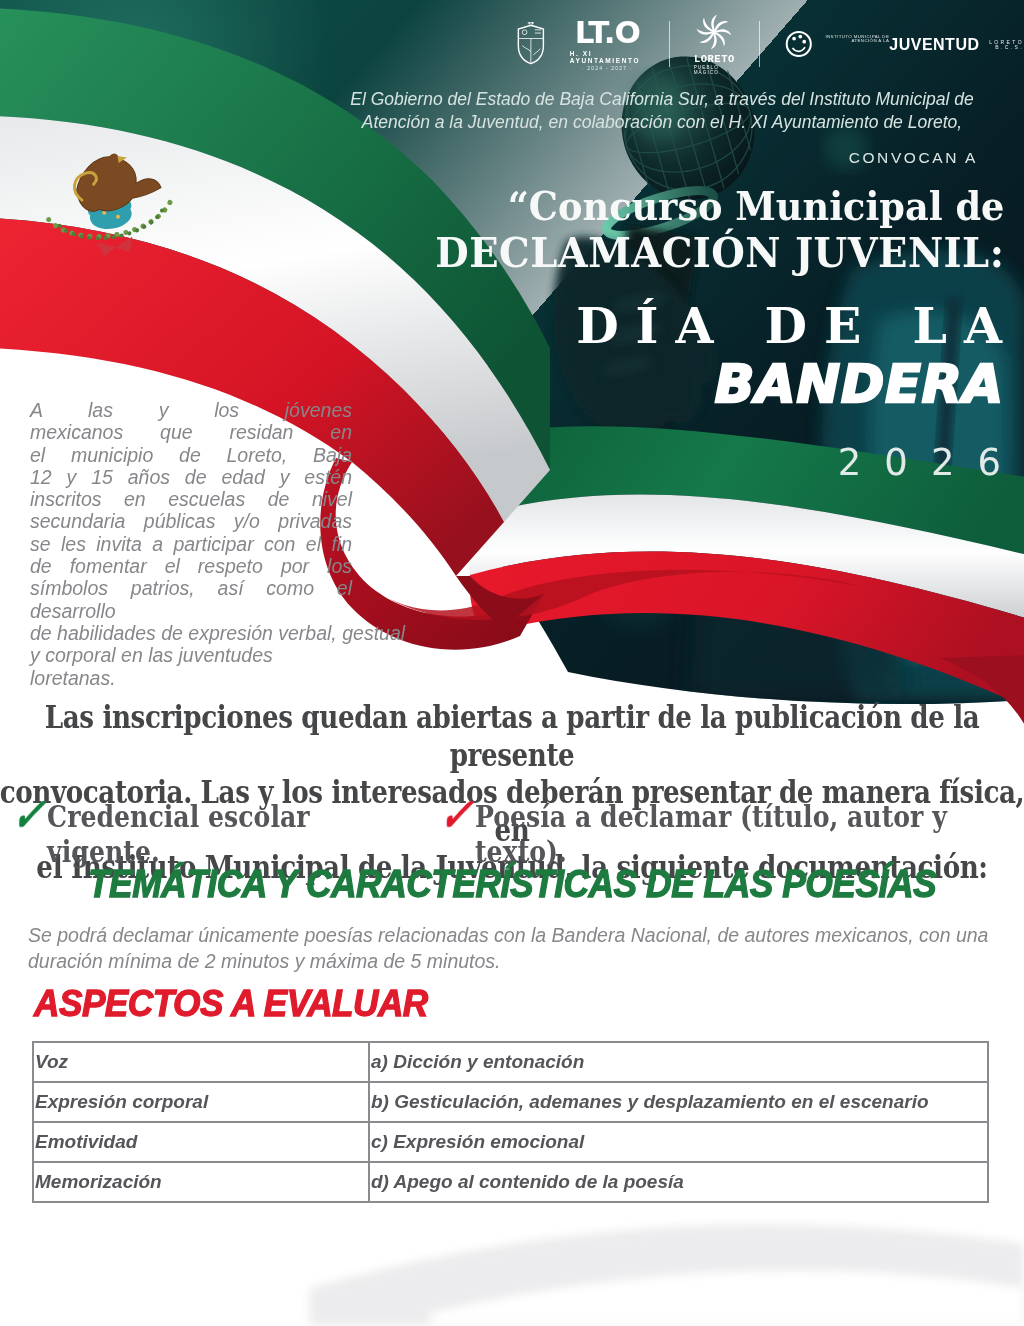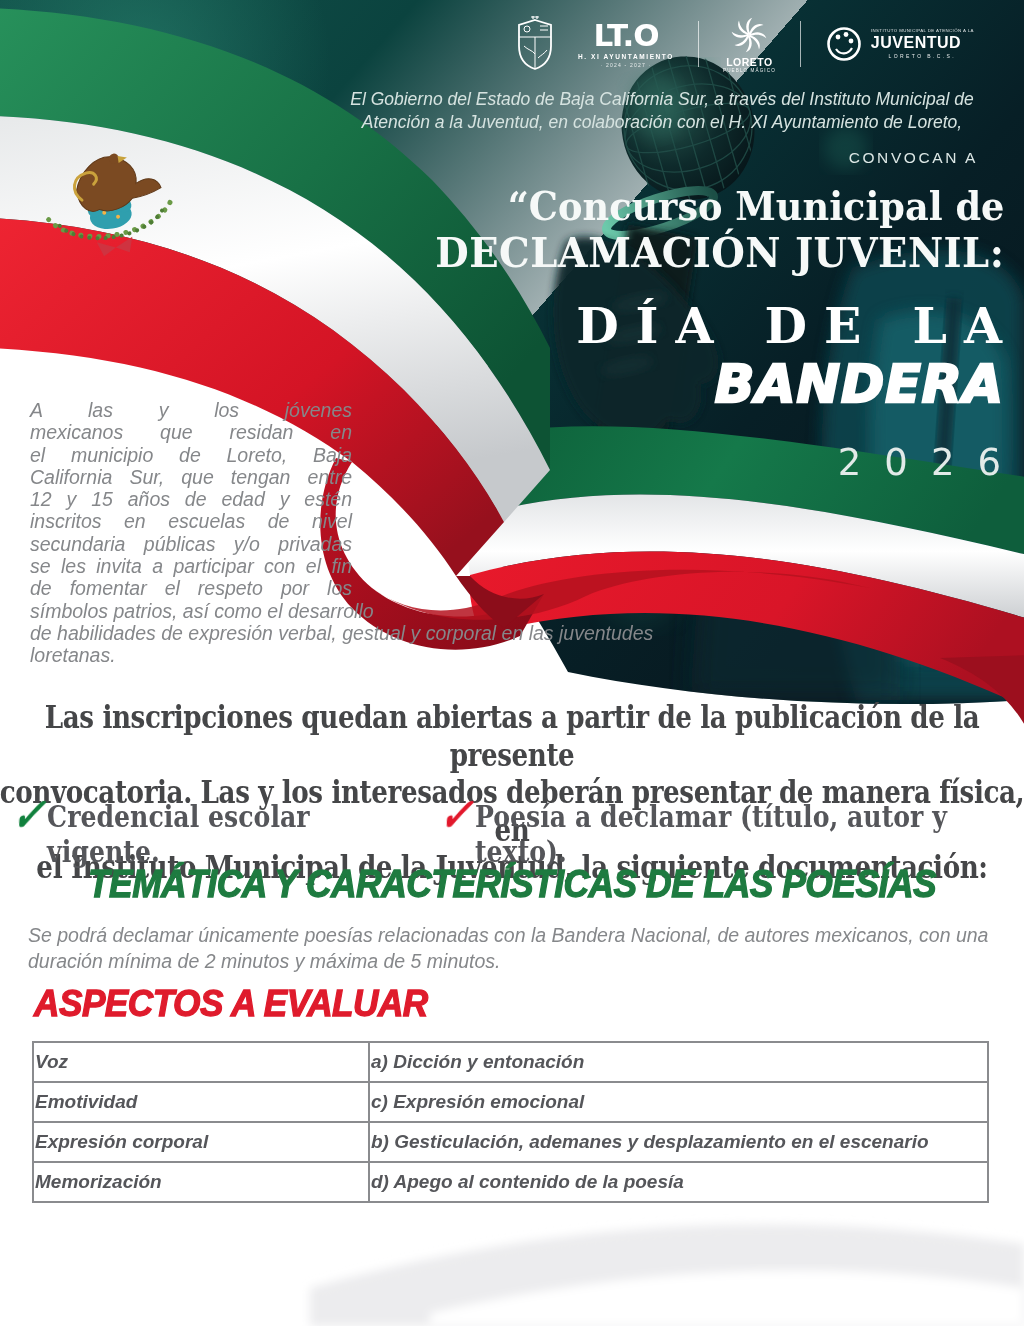--- a/index.html
+++ b/index.html
@@ -12,24 +12,24 @@
 
   
   .logo-row{position:absolute;top:12px;left:516px;height:64px;display:flex;align-items:center;
             gap:24px;color:#fff;z-index:3;}
   .logo-divider{width:1px;height:46px;background:rgba(255,255,255,.65);}
   .lto-block{display:flex;flex-direction:column;align-items:center;line-height:1;}
   .lto-main{font-family:"DejaVu Sans",sans-serif;font-weight:bold;font-size:31px;letter-spacing:-1px;}
   .lto-sub1{font-size:6.5px;letter-spacing:1.6px;margin-top:3px;font-weight:bold;}
   .lto-sub2{font-size:5px;letter-spacing:1.2px;margin-top:2px;opacity:.85;}
   .loreto-block{display:flex;flex-direction:column;align-items:center;line-height:1;}
-  .loreto-main{font-family:Liberation Sans, sans-serif;font-weight:bold;font-size:10.5px;letter-spacing:.5px;margin-top:2px;}
+  .loreto-main{font-family:Liberation Mono, monospace;font-weight:bold;font-size:10.5px;letter-spacing:.5px;margin-top:2px;}
   .loreto-sub{font-size:4.6px;letter-spacing:1.1px;margin-top:1.5px;opacity:.9;}
   .juv-block{display:flex;align-items:center;gap:8px;}
-  .juv-text{display:flex;flex-direction:column;line-height:1;}
+  .juv-text{display:flex;flex-direction:row;line-height:1;text-align:right;}
   .juv-top{font-size:4.4px;letter-spacing:.4px;opacity:.85;}
   .juv-main{font-size:16px;font-weight:bold;letter-spacing:.5px;margin-top:2px;}
   .juv-sub{font-size:5px;letter-spacing:2.4px;margin-top:2.5px;opacity:.9;align-self:center;}
 
   
   .intro{position:absolute;top:88px;left:318px;right:18px;z-index:3;text-align:center;
          font-style:italic;font-size:17.5px;line-height:23px;color:#d6e3e0;}
   .convocan{position:absolute;top:149px;right:46px;z-index:3;font-size:15.5px;
             letter-spacing:2.6px;color:#dde8e6;}
   .title-serif{position:absolute;top:187px;right:20px;z-index:3;text-align:right;color:#f6f9f8;
@@ -324,21 +324,20 @@
     <div class="title-l2">DECLAMACIÓN JUVENIL:</div>
   </div>
   <div class="title-dia">DÍA DE LA</div>
   <div class="title-bandera">BANDERA</div>
   <div class="title-year">2026</div>
 
   <div class="invitation">
     <span class="ln">A las y los jóvenes</span>
     <span class="ln">mexicanos que residan en</span>
     <span class="ln">el municipio de Loreto, Baja</span>
-    <span class="ln">California Sur, que tengan entre</span>
     <span class="ln">12 y 15 años de edad y estén</span>
     <span class="ln">inscritos en escuelas de nivel</span>
     <span class="ln">secundaria públicas y/o privadas</span>
     <span class="ln">se les invita a participar con el fin</span>
     <span class="ln">de fomentar el respeto por los</span>
     <span class="ln">símbolos patrios, así como el desarrollo</span>
     <span class="ln">de habilidades de expresión verbal, gestual y corporal en las juventudes</span>
     <span class="ln">loretanas.</span>
   </div>
 
@@ -366,26 +365,26 @@
 
   <div class="aspectos-h">ASPECTOS A EVALUAR</div>
 
   <table class="eval-table">
     <tbody>
       <tr>
         <td class="a">Voz</td>
         <td class="c">a) Dicción y entonación</td>
       </tr>
       <tr>
+        <td class="a">Expresión corporal</td>
+        <td class="c">b) Gesticulación, ademanes y desplazamiento en el escenario</td>
+      </tr>
+      <tr>
         <td class="a">Emotividad</td>
         <td class="c">c) Expresión emocional</td>
-      </tr>
-      <tr>
-        <td class="a">Expresión corporal</td>
-        <td class="c">b) Gesticulación, ademanes y desplazamiento en el escenario</td>
       </tr>
       <tr>
         <td class="a">Memorización</td>
         <td class="c">d) Apego al contenido de la poesía</td>
       </tr>
     </tbody>
   </table>
 
 </div>
 

